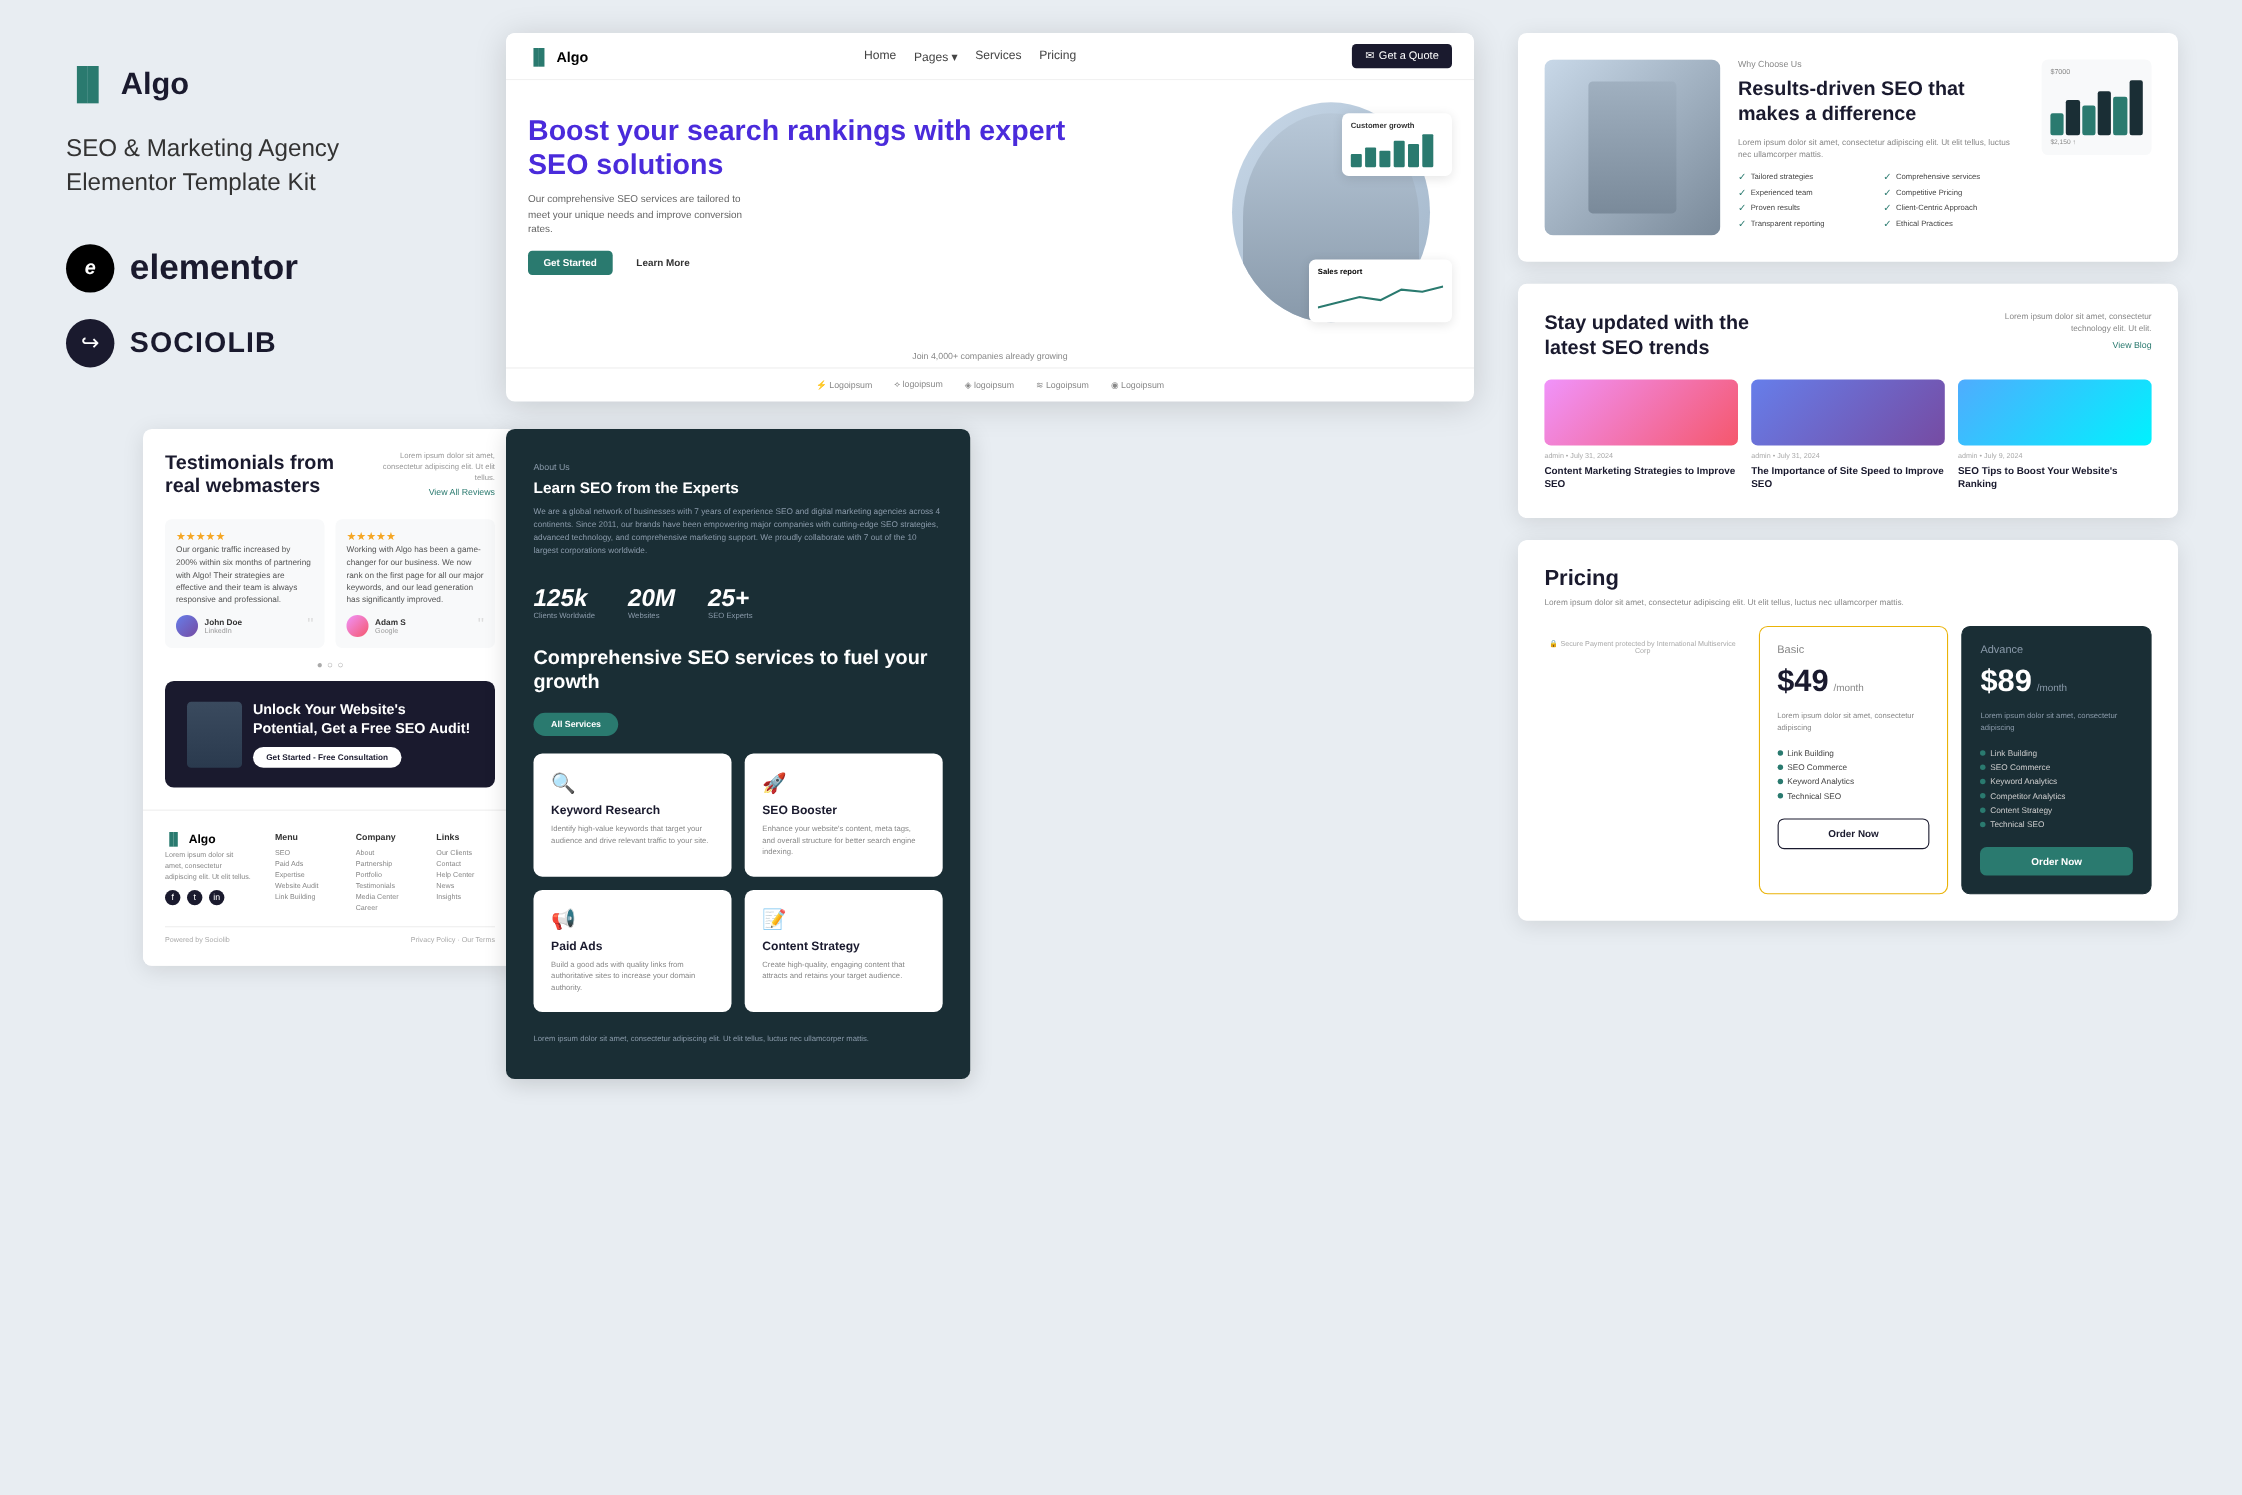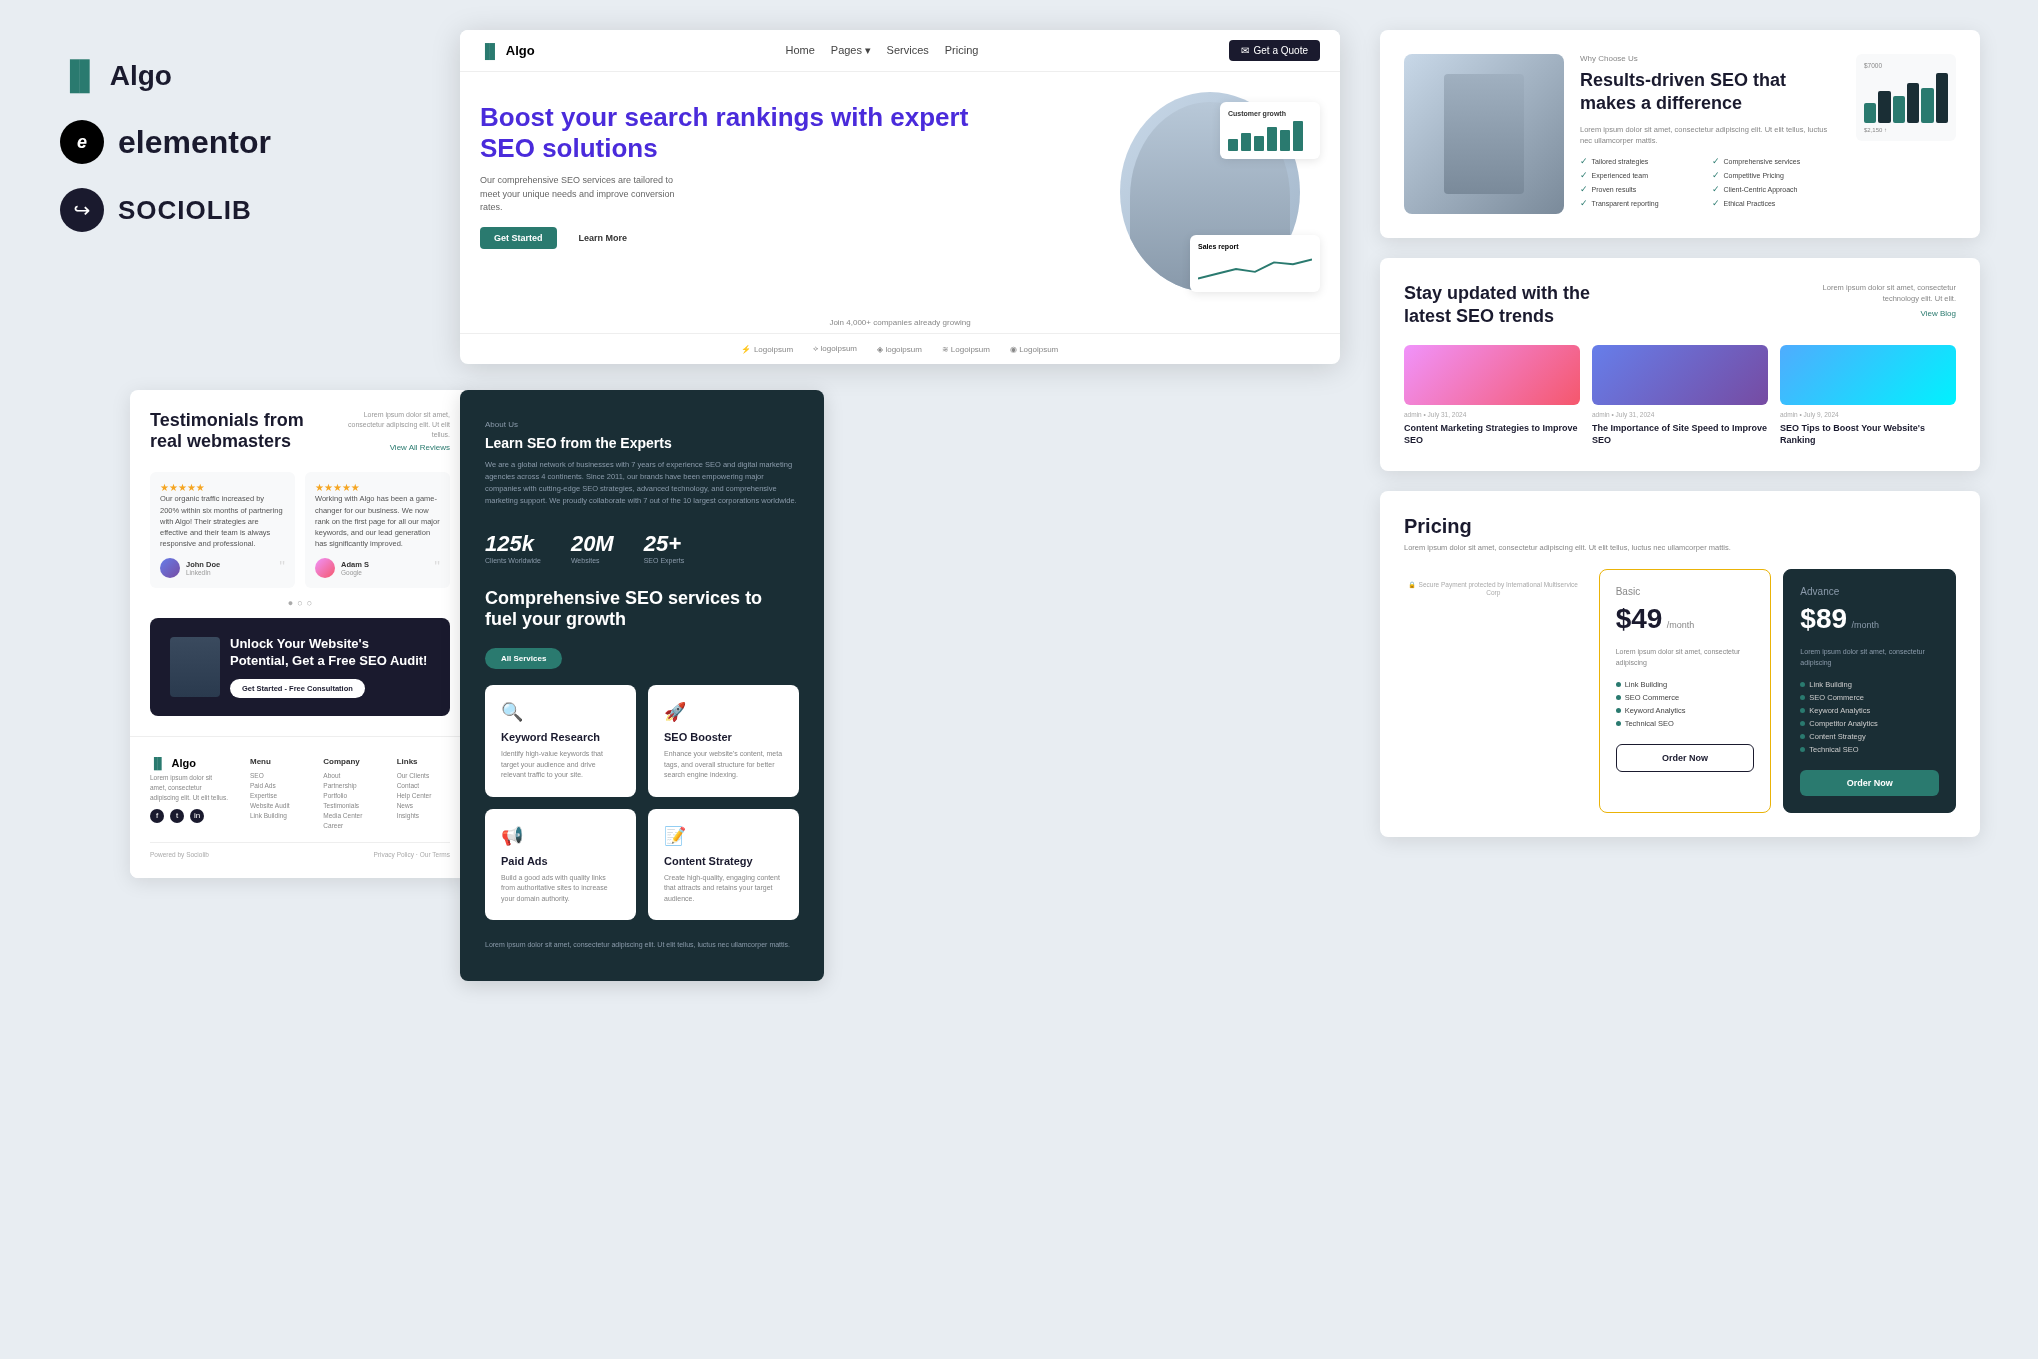--- a/index.html
+++ b/index.html
@@ -330,21 +330,21 @@
     .footer-col-title { font-size: 8px; font-weight: 700; color: #333; margin-bottom: 6px; }
     .footer-link { font-size: 6.5px; color: #888; display: block; margin-bottom: 3px; }
     .footer-bottom { display: flex; justify-content: space-between; font-size: 6.5px; color: #aaa; border-top: 1px solid #eee; padding-top: 8px; }
     .powered-by { font-size: 6.5px; color: #aaa; }
 
     
     .services-section {
       position: absolute;
       left: 460px;
       top: 390px;
-      width: 364px;
+      width: 422px;
       background: #1a2e35;
       border-radius: 8px;
       box-shadow: 0 4px 20px rgba(0,0,0,0.15);
       padding: 30px 25px;
     }
     .services-about { font-size: 8px; color: #8a9aaa; margin-bottom: 6px; }
     .services-heading { font-size: 14px; font-weight: 700; color: #fff; margin-bottom: 8px; }
     .services-desc { font-size: 7.5px; color: #8a9aaa; line-height: 1.6; margin-bottom: 24px; }
     .services-stats {
       display: flex;
@@ -510,20 +510,24 @@
     .secure-icon { color: #2a7a6f; }
   </style>
 </head>
 <body>
 
 <div class="left-panel">
   <div class="brand-logo">
     <span class="brand-icon">▐▌</span>
     <span class="brand-name">Algo</span>
   </div>
+  <div class="tagline">
+    <span>SEO &amp; Marketing Agency</span><br>
+    <span>Elementor Template Kit</span>
+  </div>
   <div class="elementor-badge">
     <div class="elementor-icon">e</div>
     <span class="elementor-text">elementor</span>
   </div>
   <div class="sociolib-badge">
     <div class="sociolib-icon">↪</div>
     <span class="sociolib-text">SOCIOLIB</span>
   </div>
 </div>
 

